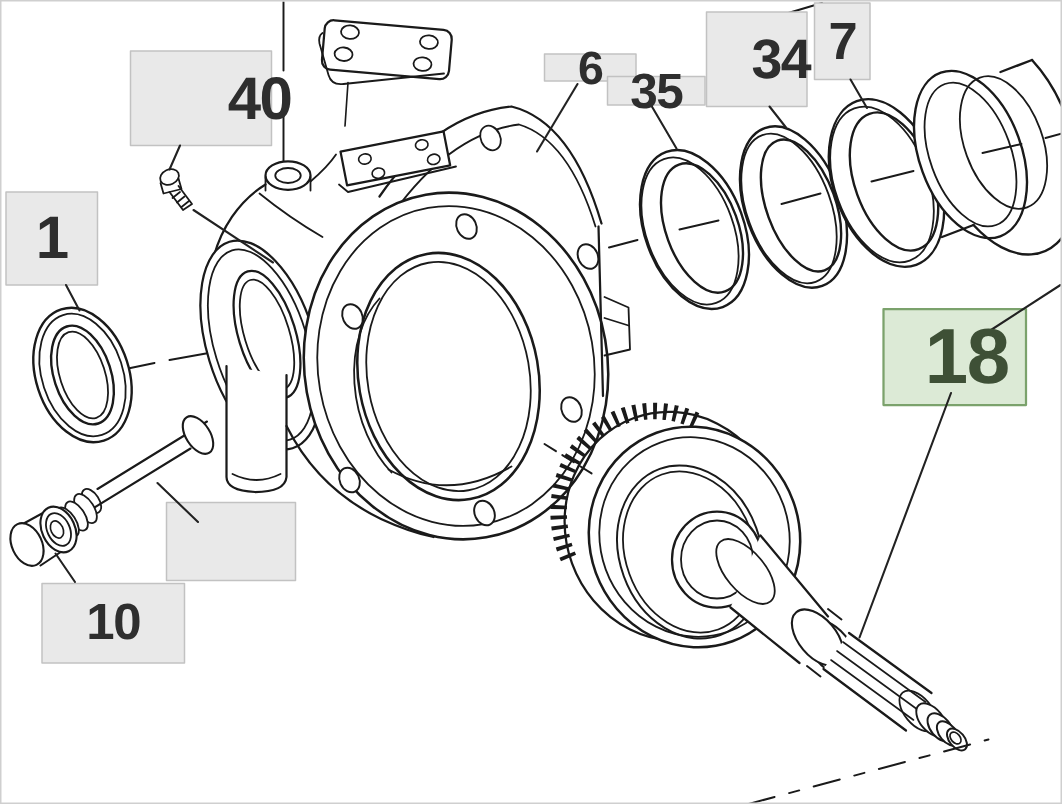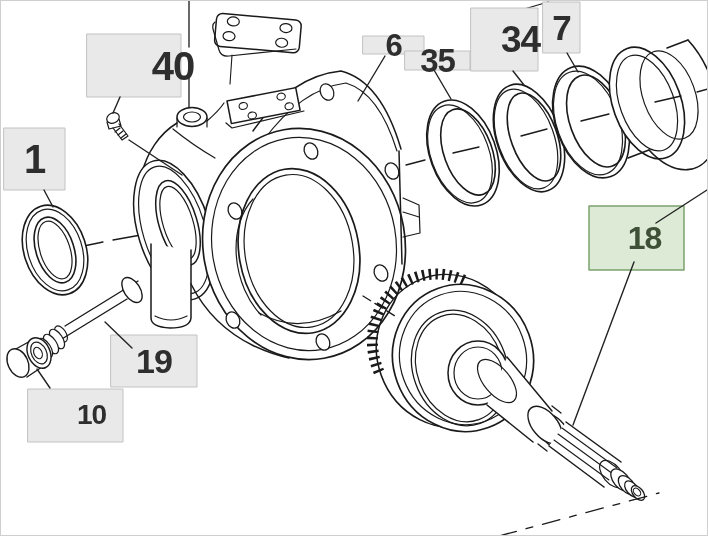--- a/index.html
+++ b/index.html
@@ -218,16 +218,15 @@
     </g>
   </g>
 </svg>
 
   <div class="callout" style="left:3px;   top:127px; width:61px; height:62px; font-size:40px;">1</div>
   <div class="callout" style="left:86px;  top:33px;  width:94px; height:63px; font-size:40px;padding-left:39px;">40</div>
   <div class="callout" style="left:362px; top:29px;  width:61px; height:30px; font-size:31px;">6</div>
   <div class="callout" style="left:404px; top:44px;  width:65px; height:31px; font-size:33px;">35</div>
   <div class="callout" style="left:470px; top:7px;   width:67px; height:63px; font-size:37px;padding-left:16px;">34</div>
   <div class="callout" style="left:542px; top:1px;   width:37px; height:51px; font-size:35px;">7</div>
-  <div class="callout green" style="left:588px; top:205px; width:111px; height:64px; font-size:32px;">18</div>
-  <div class="callout" style="left:110px; top:334px; width:86px; height:52px; font-size:34px;">19</div>
-  <div class="callout" style="left:27px;  top:388px; width:95px; height:52px; font-size:28px;margin-left:16px;">10</div>
+  <div class="callout green" style="left:588px; top:205px; width:111px; height:64px; font-size:52px;">18</div>
+  <div class="callout" style="left:27px;  top:388px; width:95px; height:52px; font-size:34px;">10</div>
 </div>
 
 </body></html>

